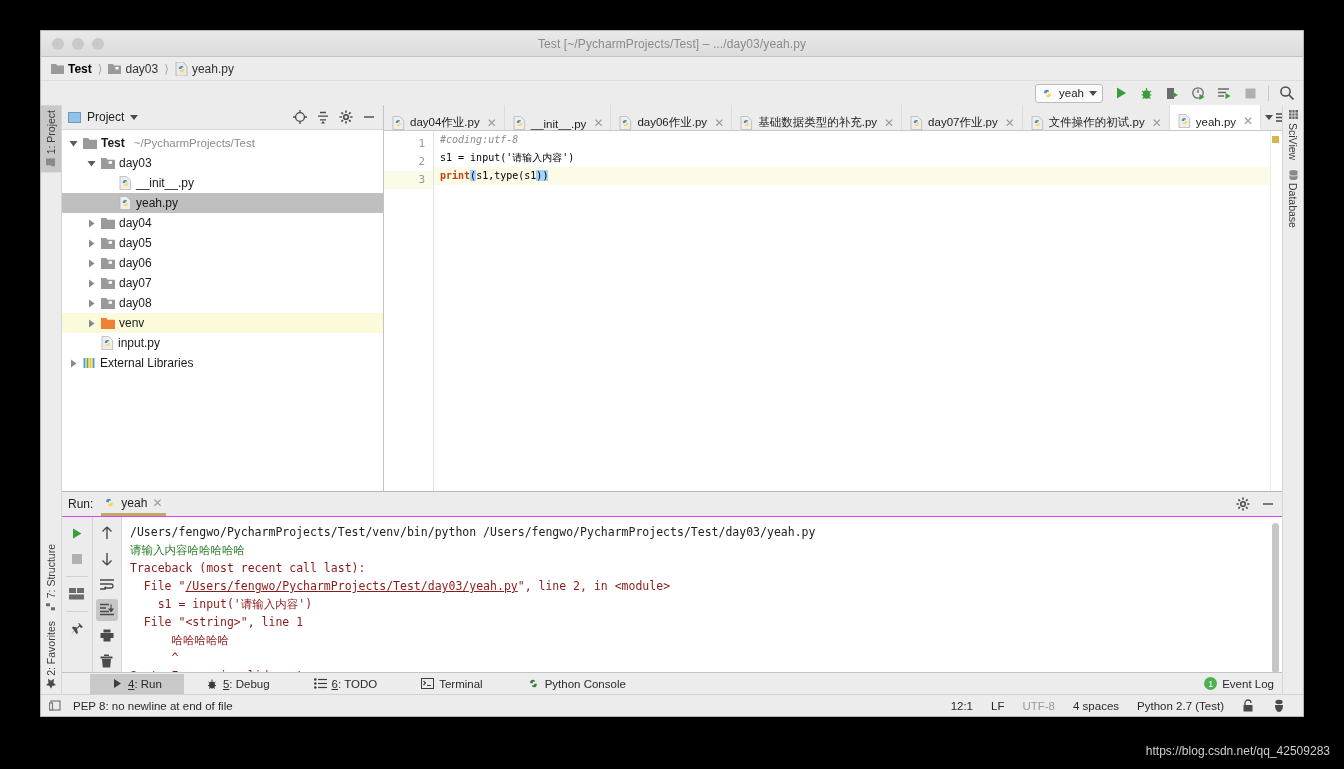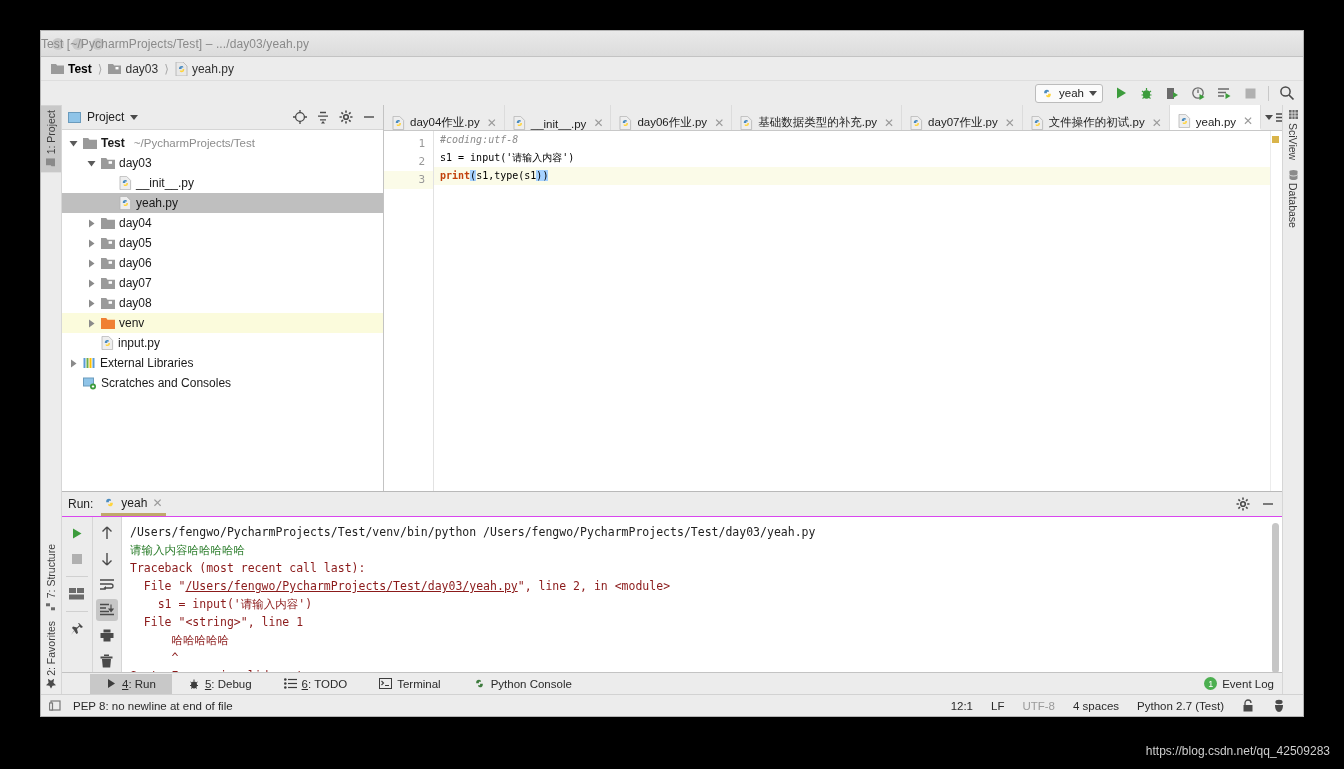--- a/index.html
+++ b/index.html
@@ -24,21 +24,21 @@
   .titlebar {
     height: 26px; flex: 0 0 26px;
     background: linear-gradient(#e9e9e9,#dcdcdc);
     border-bottom: 1px solid #c3c3c3;
     position: relative;
     display: flex; align-items: center;
   }
   .traffic { display: flex; gap: 8px; margin-left: 11px; }
   .dot { width: 12px; height: 12px; border-radius: 50%; background: #c9c9c9; }
   .win-title {
-    position: absolute; left: 0; right: 0; text-align: left;
+    position: absolute; left: 0; right: 0; text-align: center;
     font-size: 12px; color: #8a8a8a; letter-spacing: .1px;
   }
 
   
   .breadcrumb {
     height: 24px; flex: 0 0 24px;
     background: #ececec;
     display: flex; align-items: center;
     padding-left: 10px; gap: 3px;
     font-size: 12px; color: #333;
@@ -196,21 +196,21 @@
   }
 
   
   .botbar {
     height: 22px; flex: 0 0 22px; background: #ececec;
     border-top: 1px solid #c3c3c3;
     display: flex; align-items: center; padding-left: 28px; gap: 0;
     font-size: 11.5px; color: #2a2a2a;
   }
   .bb {
-    display: flex; align-items: center; gap: 5px; padding: 0 16px; height: 20px;
+    display: flex; align-items: center; gap: 5px; padding: 0 22px; height: 20px;
   }
   .bb.active { background: #c8c8c8; }
   .bb u { text-decoration: underline; }
   .botbar .spacer { flex: 1 1 auto; }
   .evt { display: flex; align-items: center; gap: 5px; padding-right: 8px; }
   .badge {
     width: 13px; height: 13px; border-radius: 50%; background: #4caf50;
     color: #fff; font-size: 9px; display: flex; align-items: center; justify-content: center;
   }
   .status {
@@ -561,31 +561,20 @@
                 <span style="display: inline-flex;">
                   <svg width="13" height="12" viewBox="0 0 13 12">
                     <rect x="0.5" y="1" width="2" height="10" fill="#5a9bd5"></rect>
                     <rect x="3.5" y="1" width="2" height="10" fill="#70ad47"></rect>
                     <rect x="6.5" y="1" width="2" height="10" fill="#ffc000"></rect>
                     <rect x="9.5" y="1" width="2" height="10" fill="#5a9bd5"></rect>
                   </svg>
                 </span>
                 <span class="nm">External Libraries</span>
               </div>
-              <div class="node" style="padding-left: 6px;">
-                <span class="twisty"></span>
-                <span style="display: inline-flex;">
-                  <svg width="14" height="13" viewBox="0 0 14 13">
-                    <rect x="0.5" y="1" width="10" height="8" fill="#8fc4e8" stroke="#6a9bbd"></rect>
-                    <circle cx="10" cy="9.5" r="3" fill="#3c9c3c"></circle>
-                    <path d="M8.8 9.5h2.4M10 8.3v2.4" stroke="#fff" stroke-width="1.1"></path>
-                  </svg>
-                </span>
-                <span class="nm">Scratches and Consoles</span>
-              </div>
             </div>
         </div>
 
         <div class="editor">
           <div class="tabs">
 
             <div class="tab">
                 <span style="display: inline-flex;">
                   <svg width="13" height="14" viewBox="0 0 13 14">
                     <path d="M1 0.4h6.6l4 4v9.2H1z" fill="#eeeeee" stroke="#b4b4b4" stroke-width=".8"></path>

